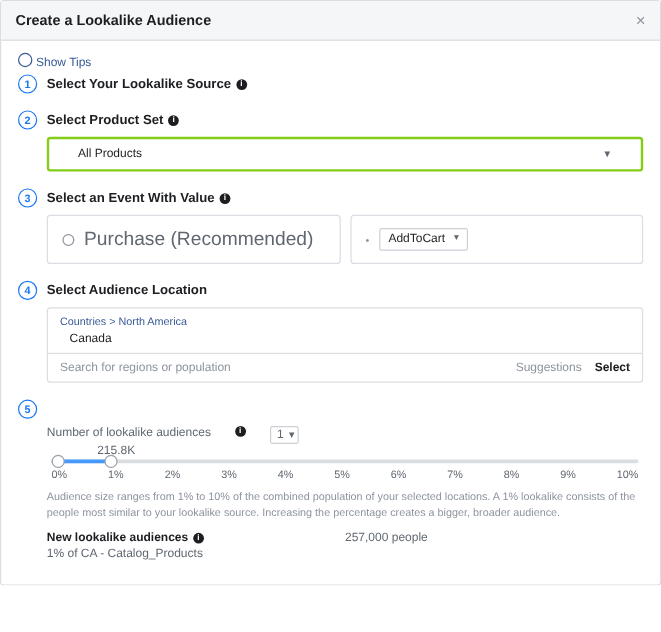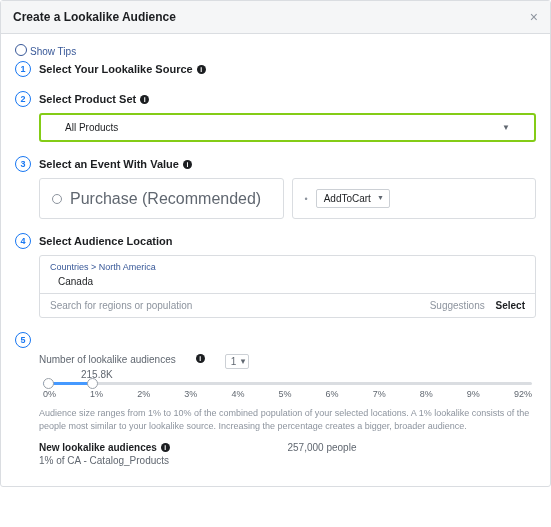--- a/index.html
+++ b/index.html
@@ -143,21 +143,21 @@
             <span>0%</span>
               <span>1%</span>
               <span>2%</span>
               <span>3%</span>
               <span>4%</span>
               <span>5%</span>
               <span>6%</span>
               <span>7%</span>
               <span>8%</span>
               <span>9%</span>
-              <span>92%</span>
+              <span>10%</span>
           </div>
         </div>
         <div class="desc">Audience size ranges from 1% to 10% of the combined population of your selected locations. A 1% lookalike consists of the people most similar to your lookalike source. Increasing the percentage creates a bigger, broader audience.</div>
         <div class="stats">
           <div class="stat">
             <div class="stat-h">
                 <span>New lookalike audiences</span>
                 <span class="info">i</span>
               </div>
             <div class="stat-v">1% of CA - Catalog_Products</div>

